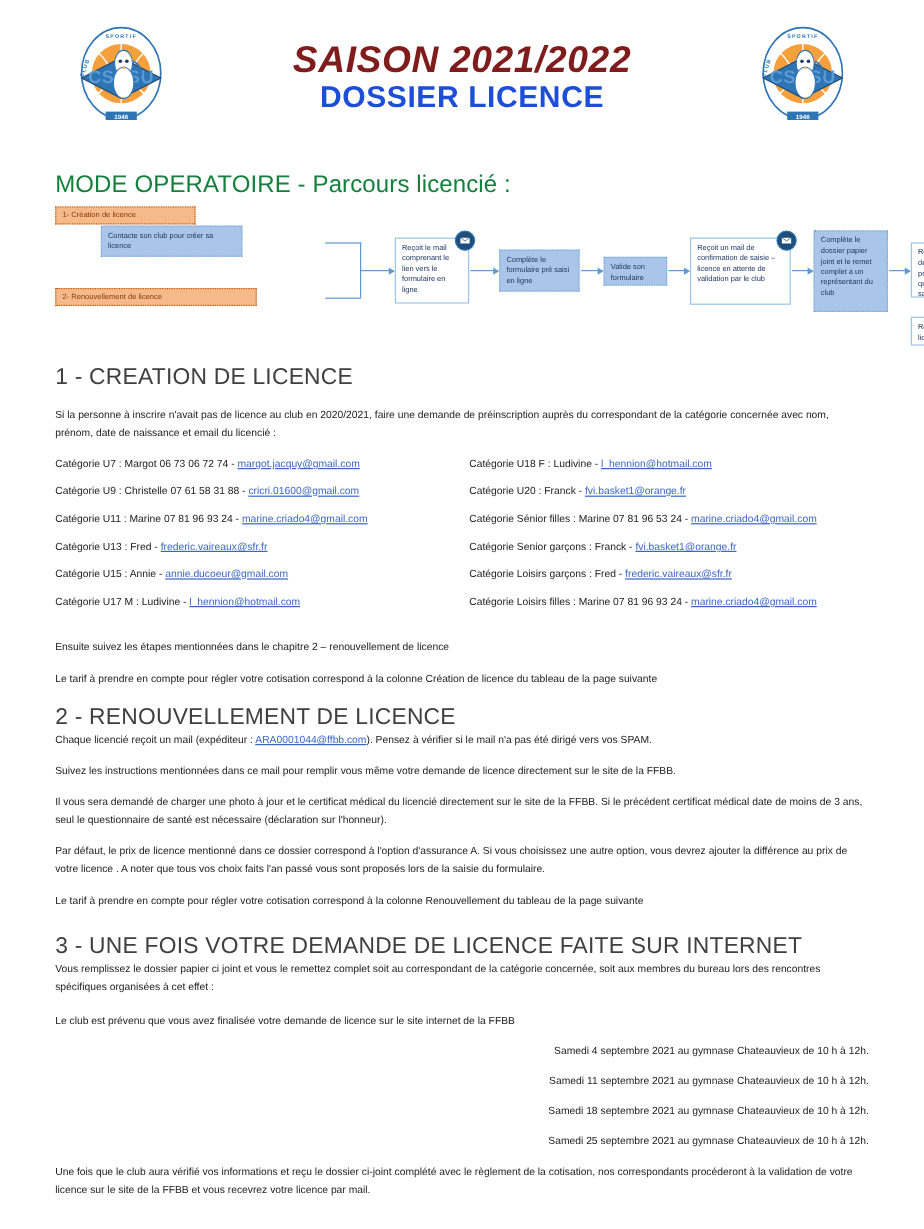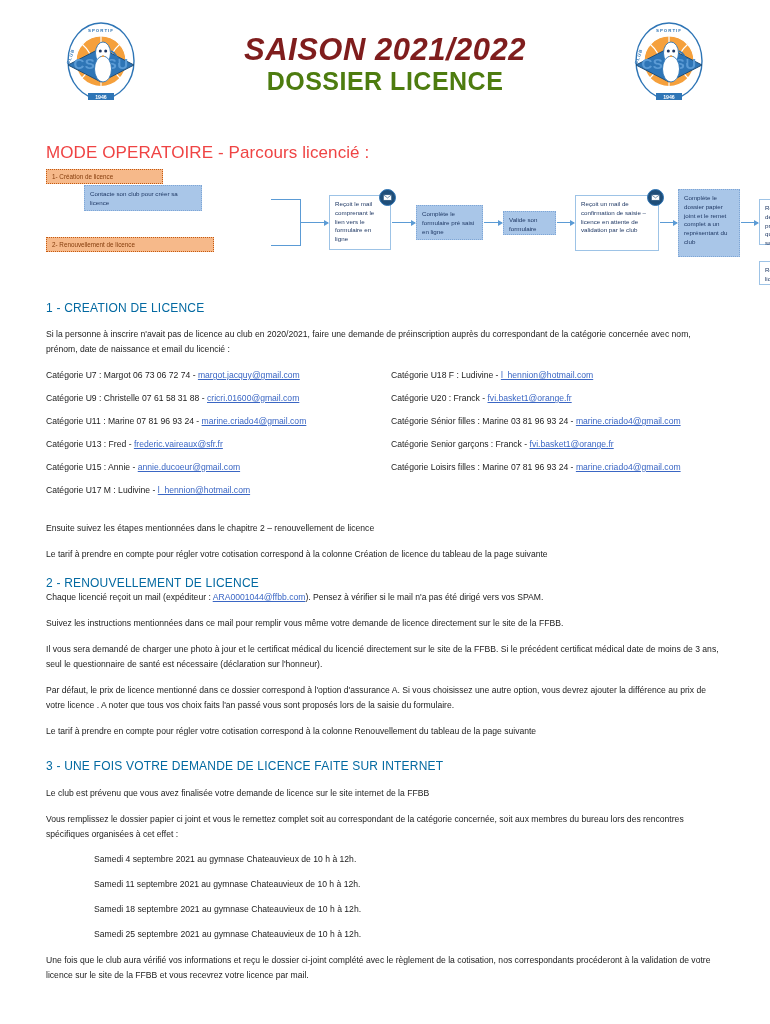--- a/index.html
+++ b/index.html
@@ -36,46 +36,46 @@
     font-weight: bold;
     font-style: italic;
     color: #7f1d1d;
     letter-spacing: 0.5px;
     line-height: 1.12;
     white-space: nowrap;
   }
   .title-sub {
     font-size: 25px;
     font-weight: bold;
-    color: #4d7c0f;
+    color: #1d4ed8;
     letter-spacing: 0.5px;
     line-height: 1.15;
     white-space: nowrap;
   }
 
   
   .logo {
     width: 92px;
     height: 92px;
     position: relative;
     flex: 0 0 92px;
   }
   .logo svg { display:block; width:92px; height:92px; }
 
   
   .sec-h1 {
-    font-size: 17px;
-    color: #ef4444;
+    font-size: 20px;
+    color: #15803d;
     font-weight: normal;
     margin: 0 0 4px 0;
     letter-spacing: 0.1px;
   }
   .sec-h2 {
-    font-size: 12px;
-    color: #0369a1;
+    font-size: 19px;
+    color: #404040;
     font-weight: normal;
     margin: 0;
     letter-spacing: 0.2px;
   }
 
   .body-wrap {
     padding: 0 46px;
     box-sizing: border-box;
   }
 
@@ -106,20 +106,21 @@
     color: #222;
     white-space: nowrap;
   }
 
   .dates { margin: 9px 0 10px 0; }
   .date-line {
     font-size: 8.6px;
     line-height: 1.5;
     margin: 0 0 12px 48px;
     color: #222;
+    text-align: right;
   }
 
   
   .flow {
     position: relative;
     height: 110px;
     margin: 4px 0 16px 0;
   }
   .fbox {
     position: absolute;
@@ -321,46 +322,49 @@
       </div>
     </div>
     <div class="col">
       <div class="contact-line">
         <span>Catégorie U18 F : Ludivine - </span><a class="mail" href="#">l_hennion@hotmail.com</a>
       </div>
       <div class="contact-line">
         <span>Catégorie U20 : Franck - </span><a class="mail" href="#">fvi.basket1@orange.fr</a>
       </div>
       <div class="contact-line">
-        <span>Catégorie Sénior filles : Marine 03 81 96 93 24 - </span><a class="mail" href="#">marine.criado4@gmail.com</a>
+        <span>Catégorie Sénior filles : Marine 07 81 96 53 24 - </span><a class="mail" href="#">marine.criado4@gmail.com</a>
       </div>
       <div class="contact-line">
         <span>Catégorie Senior garçons : Franck - </span><a class="mail" href="#">fvi.basket1@orange.fr</a>
+      </div>
+      <div class="contact-line">
+        <span>Catégorie Loisirs garçons : Fred - </span><a class="mail" href="#">frederic.vaireaux@sfr.fr</a>
       </div>
       <div class="contact-line">
         <span>Catégorie Loisirs filles : Marine 07 81 96 93 24 - </span><a class="mail" href="#">marine.criado4@gmail.com</a>
       </div>
     </div>
   </div>
 
   <p class="para">Ensuite suivez les étapes mentionnées dans le chapitre 2 – renouvellement de licence</p>
   <p class="para">Le tarif à prendre en compte pour régler votre cotisation correspond à la colonne  Création de licence du tableau de la page suivante</p>
 
   <h2 class="sec-h2" style="margin-top:14px;">2 - RENOUVELLEMENT DE LICENCE</h2>
   <p class="para">
     <span>Chaque licencié reçoit un mail (expéditeur : </span><a class="mail" href="#">ARA0001044@ffbb.com</a><span>). Pensez à vérifier si le mail n'a pas été dirigé vers vos SPAM.</span>
   </p>
   <p class="para">Suivez les instructions mentionnées dans ce mail pour remplir vous même votre demande de licence directement sur le site de la FFBB.</p>
   <p class="para">Il vous sera demandé de charger une photo à jour et le certificat médical du licencié directement sur le site de la FFBB. Si le précédent certificat médical date de moins de 3 ans, seul le questionnaire de santé est nécessaire (déclaration sur l'honneur).</p>
   <p class="para">Par défaut, le prix de licence mentionné dans ce dossier correspond à l'option d'assurance A. Si vous choisissez une autre option, vous devrez ajouter la différence au prix de votre licence . A noter que tous vos choix faits l'an passé vous sont proposés lors de la saisie du formulaire.</p>
   <p class="para">Le tarif à prendre en compte pour régler votre cotisation correspond à la colonne Renouvellement du tableau de la page suivante</p>
 
   <h2 class="sec-h2" style="margin-top:20px;">3 - UNE FOIS VOTRE DEMANDE DE LICENCE FAITE SUR INTERNET</h2>
+  <p class="para">Vous remplissez le dossier papier ci joint et vous le remettez complet soit au correspondant de la catégorie concernée, soit aux membres du bureau lors des rencontres spécifiques organisées à cet effet :</p>
   <p class="para" style="margin-top:13px;">Le club est prévenu que vous avez finalisée votre demande de licence sur le site internet de la FFBB</p>
-  <p class="para">Vous remplissez le dossier papier ci joint et vous le remettez complet soit au correspondant de la catégorie concernée, soit aux membres du bureau lors des rencontres spécifiques organisées à cet effet :</p>
 
   <div class="dates">
     <div class="date-line">Samedi 4 septembre 2021 au gymnase Chateauvieux de 10 h à 12h.</div>
     <div class="date-line">Samedi 11 septembre 2021 au gymnase Chateauvieux de 10 h à 12h.</div>
     <div class="date-line">Samedi 18 septembre 2021 au gymnase Chateauvieux de 10 h à 12h.</div>
     <div class="date-line">Samedi 25 septembre 2021 au gymnase Chateauvieux de 10 h à 12h.</div>
   </div>
 
   <p class="para">Une fois que le club aura vérifié vos informations et reçu le dossier ci-joint complété avec le règlement de la cotisation, nos correspondants procéderont à la validation de votre licence sur le site de la FFBB et vous recevrez votre licence par mail.</p>
 </div>

